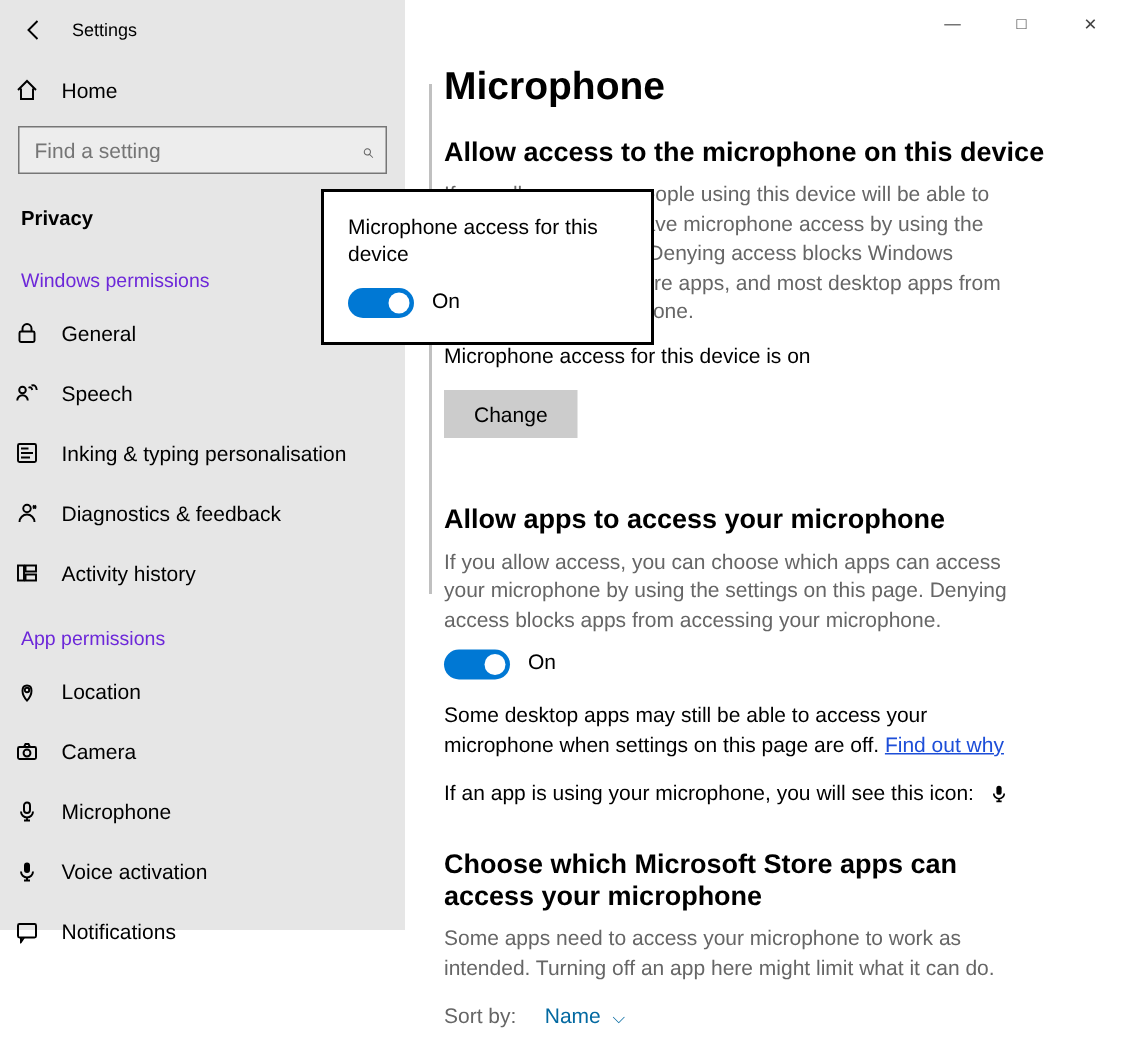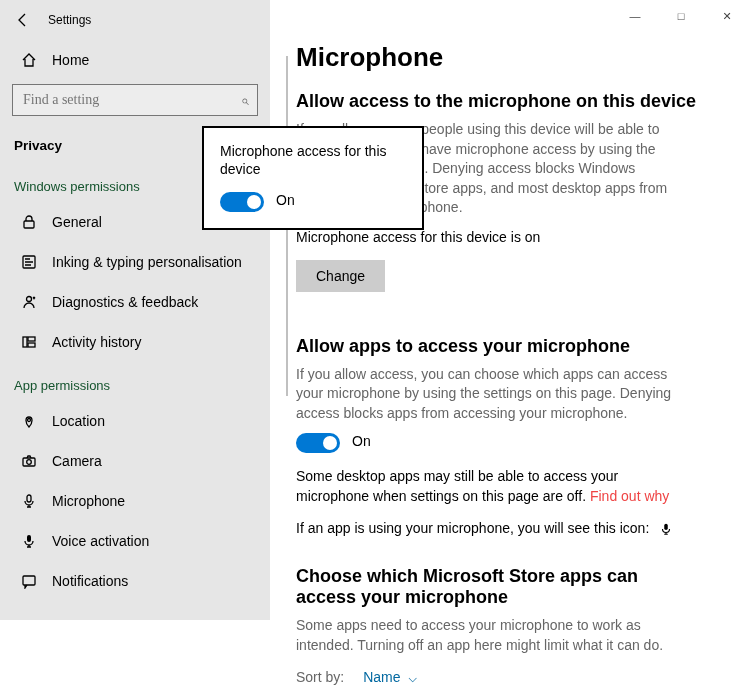--- a/index.html
+++ b/index.html
@@ -30,51 +30,50 @@
     width: 22px; height: 22px;
     display: flex; align-items: center; justify-content: center;
     font-size: 14px; color: #333;
     margin-right: 14px;
   }
   .app-title { font-size: 12px; }
   .nav-item {
     height: 40px;
     display: flex;
     align-items: center;
-    padding-left: 18px;
+    padding-left: 7px;
     font-size: 14px;
     cursor: default;
   }
   .nav-item .icon { width: 22px; display:flex; align-items:center; justify-content:center; margin-right: 12px; }
   .search-box {
     margin: 4px 12px 12px 12px;
     height: 32px;
     border: 1px solid #767676;
     background: #ededed;
     display: flex;
     align-items: center;
     padding: 0 8px;
   }
   .search-input {
     flex: 1;
     border: none; outline: none; background: transparent;
     font-size: 14px;
     color: #a16207;
-    font-family: Liberation Serif, serif;
   }
   .search-icon { font-size: 14px; color: #666; transform: scaleX(-1); }
   .section-heading {
     padding: 10px 14px 10px 14px;
     font-size: 13.5px;
   }
   .section-heading.bold { font-weight: 600; }
   .group-label {
     padding: 16px 14px 8px 14px;
     font-size: 13px;
-    color: #14532d;
+    color: #6d28d9;
   }
   .scroll-line {
     position: absolute;
     left: 286px; top: 56px;
     width: 2px; height: 340px;
     background: #c0c0c0;
   }
   .main {
     position: absolute;
     left: 296px; top: 0;
@@ -109,21 +108,21 @@
     line-height: 1.4;
     max-width: 390px;
   }
   p.status-text {
     font-size: 14px;
     color: #000;
     margin: 10px 0 12px 0;
     max-width: 390px;
     line-height: 1.4;
   }
-  .link { color: #ef4444; }
+  .link { color: #1d4ed8; text-decoration: underline; }
   .change-btn {
     background: #ccc;
     border: none;
     padding: 8px 20px;
     font-size: 14px;
     margin-bottom: 44px;
   }
   .toggle-row {
     display: flex; align-items: flex-start;
     margin: 8px 0 14px 0;
@@ -144,21 +143,21 @@
   }
   .toggle-label { font-size: 14px; }
   .sort-row {
     font-size: 14px;
     color: #666;
     margin-top: 14px;
   }
   .sort-value { color: #0369a1; margin-left: 15px; }
   .popup {
     position: absolute;
-    left: 202px; top: 126px;
+    left: 214px; top: 126px;
     width: 222px;
     background: #fff;
     border: 2px solid #000;
     padding: 14px 24px 16px 16px;
     z-index: 10;
   }
   .popup-title {
     font-size: 14px;
     margin: 0 0 14px 0;
     line-height: 1.3;
@@ -199,20 +198,31 @@
   <div class="group-label">Windows permissions</div>
 
   <div class="nav-item">
     <span class="icon">
       <svg class="ico" viewBox="0 0 16 16">
           <rect x="3" y="7" width="10" height="7" rx="1"></rect>
           <path d="M5 7 V5 a3 3 0 0 1 6 0 V7"></path>
         </svg>
     </span>
     <span>General</span>
+  </div>
+  <div class="nav-item">
+    <span class="icon">
+      <svg class="ico" viewBox="0 0 16 16">
+          <circle cx="5" cy="6" r="2.2"></circle>
+          <path d="M1.5 13 a3.5 3.5 0 0 1 7 0"></path>
+          <path d="M9 4.5 q2 -1 2.5 1.5"></path>
+          <path d="M11 3 q3 -1 3.5 3"></path>
+        </svg>
+    </span>
+    <span>Speech</span>
   </div>
   <div class="nav-item">
     <span class="icon">
       <svg class="ico" viewBox="0 0 16 16">
           <rect x="2" y="2" width="12" height="12" rx="1"></rect>
           <path d="M4 5 h5 M4 8 h8 M4 11 h6"></path>
         </svg>
     </span>
     <span>Inking &amp; typing personalisation</span>
   </div>

